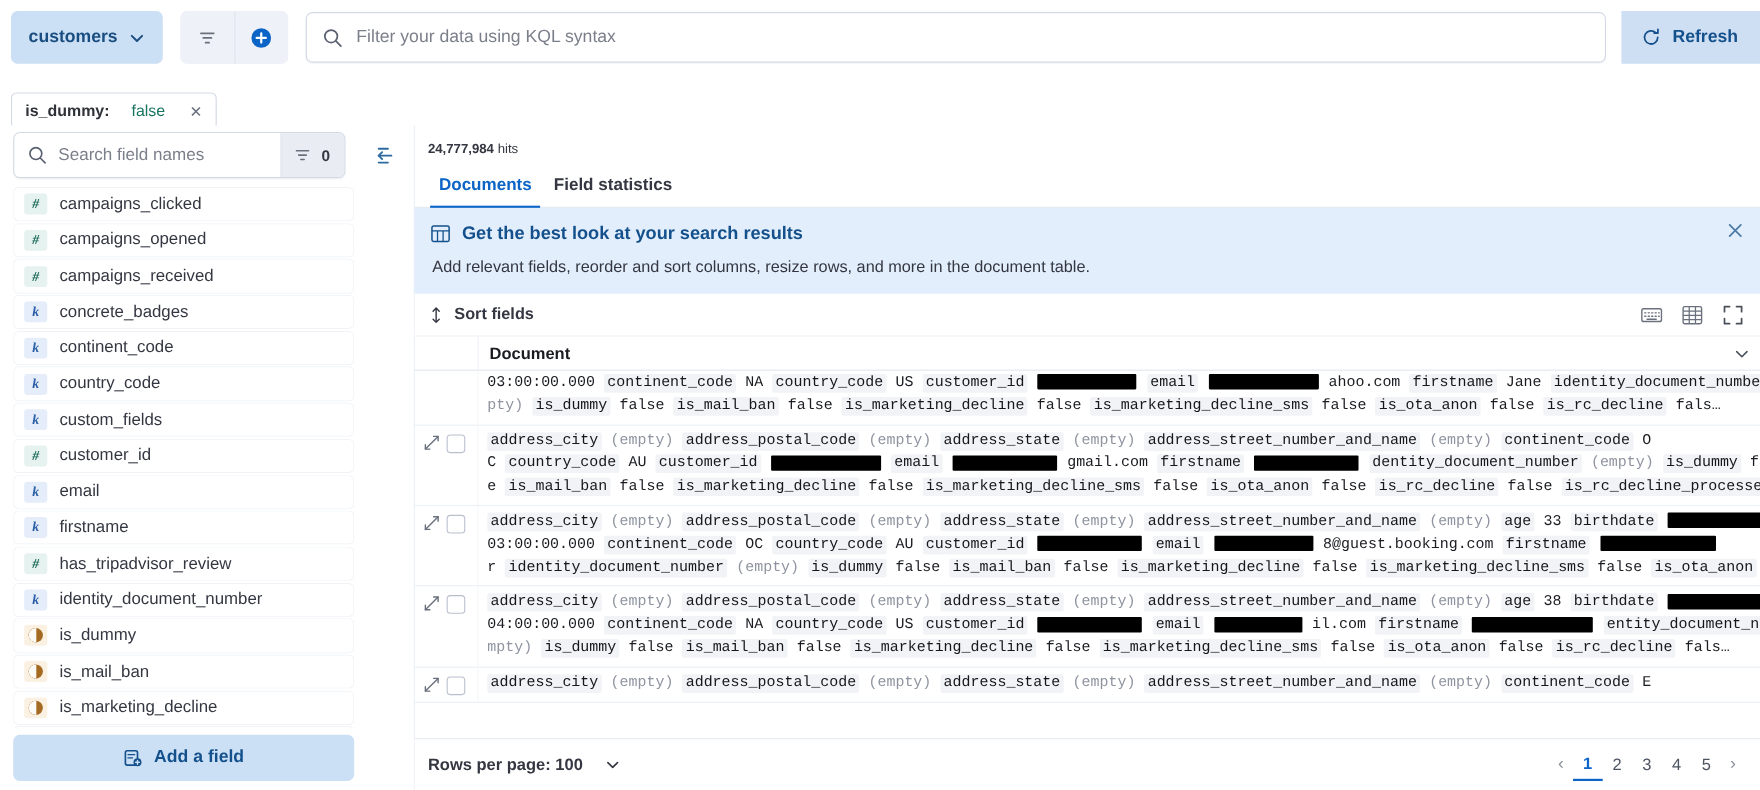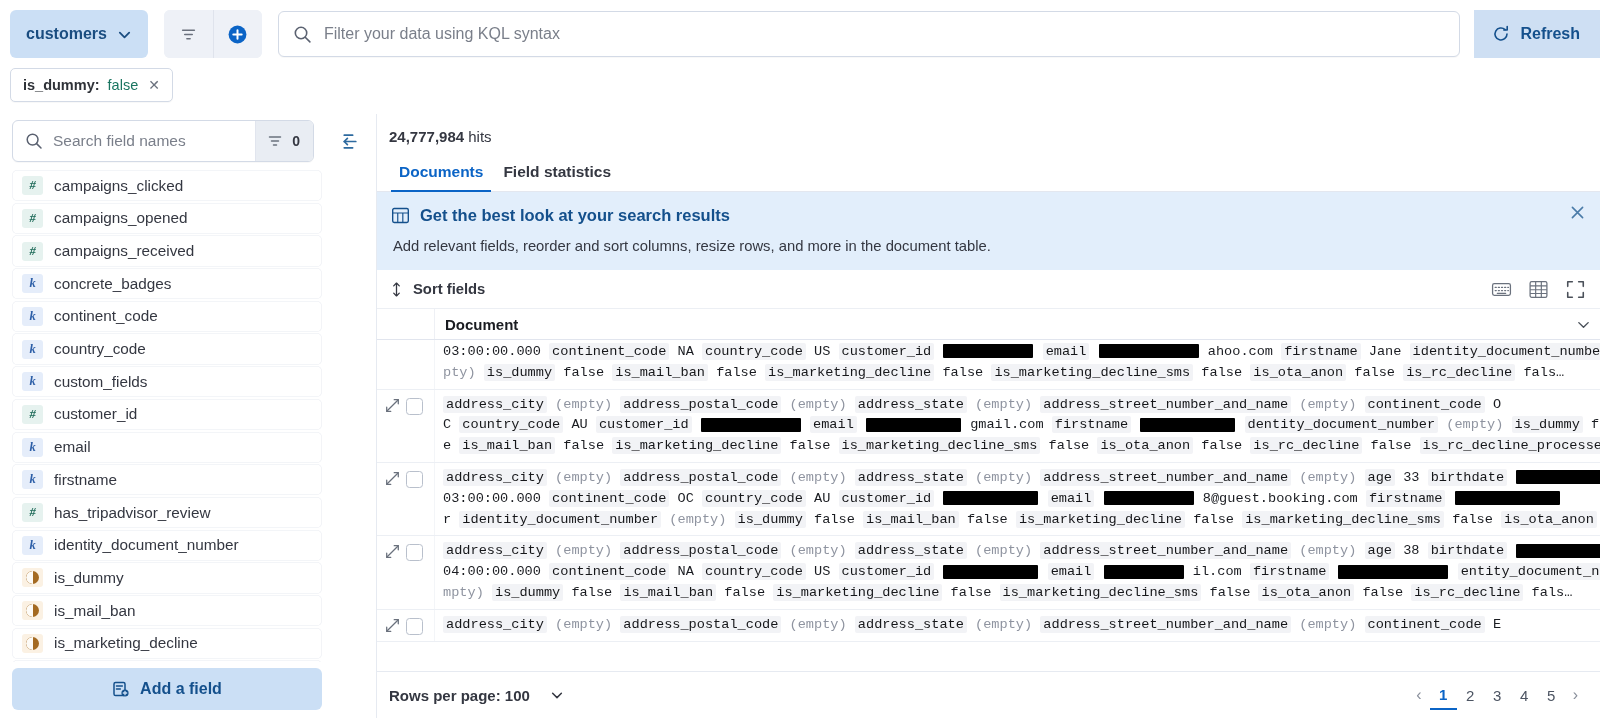--- a/index.html
+++ b/index.html
@@ -53,24 +53,24 @@
   .refresh-btn {
     height: 48px; margin-left: 14px; margin-right: 0;
     background: #cedff3; color: #14508c; border: none;
     display: flex; align-items: center; gap: 10px;
     padding: 0 20px 0 18px; font-size: 16px; font-weight: 700; cursor: pointer;
   }
 
   
   .pillrow { height: 46px; flex: 0 0 46px; padding: 0 0 0 10px; display: flex; align-items: flex-start; }
   .pill {
-    display: inline-flex; align-items: center; gap: 8px;
+    display: inline-flex; align-items: center; gap: 20px;
     height: 34px; padding: 0 12px;
     background: #fff; border: 1px solid #d3dae6; border-radius: 5px;
-    font-size: 14.5px; box-shadow: 0 1px 1px rgba(0,0,0,0.03);
+    font-size: 14.5px; box-shadow: 0 1px 1px rgba(0,0,0,0.03); margin-top: 16px;
   }
   .pill .pk { font-weight: 700; color: #2f3238; }
   .pill .pv { color: #197560; }
   .pill .px { color: #6a717d; cursor: pointer; font-size: 14px; padding-left:2px; }
 
   
   .body { flex: 1 1 auto; display: flex; min-height: 0; }
 
   
   .sidebar {
@@ -132,21 +132,21 @@
   .addfield {
     width: 100%; height: 42px; border: none; cursor: pointer;
     background: #cbdff5; color: #14508c; border-radius: 6px;
     display: flex; align-items: center; justify-content: center; gap: 10px;
     font-size: 16px; font-weight: 700;
   }
 
   
   .main { flex: 1 1 auto; min-width: 0; display: flex; flex-direction: column;
           border-left: 1px solid #e6eaf1; }
-  .hits { padding: 14px 0 12px 12px; font-size: 15px; color: #343741; }
+  .hits { padding: 14px 0 12px 12px; font-size: 12px; color: #343741; }
   .hits b { font-weight: 700; }
 
   .tabs { display: flex; gap: 0; padding: 0 0 0 12px; border-bottom: 1px solid #e3e7ef; }
   .tab {
     font-size: 15.5px; padding: 6px 10px 10px 10px; cursor: pointer;
     color: #343741; font-weight: 700; position: relative; background: transparent; border: none;
     font-family: "Liberation Sans", sans-serif;
   }
   .tab.active { color: #0b64c6; }
   .tab.active::after {

